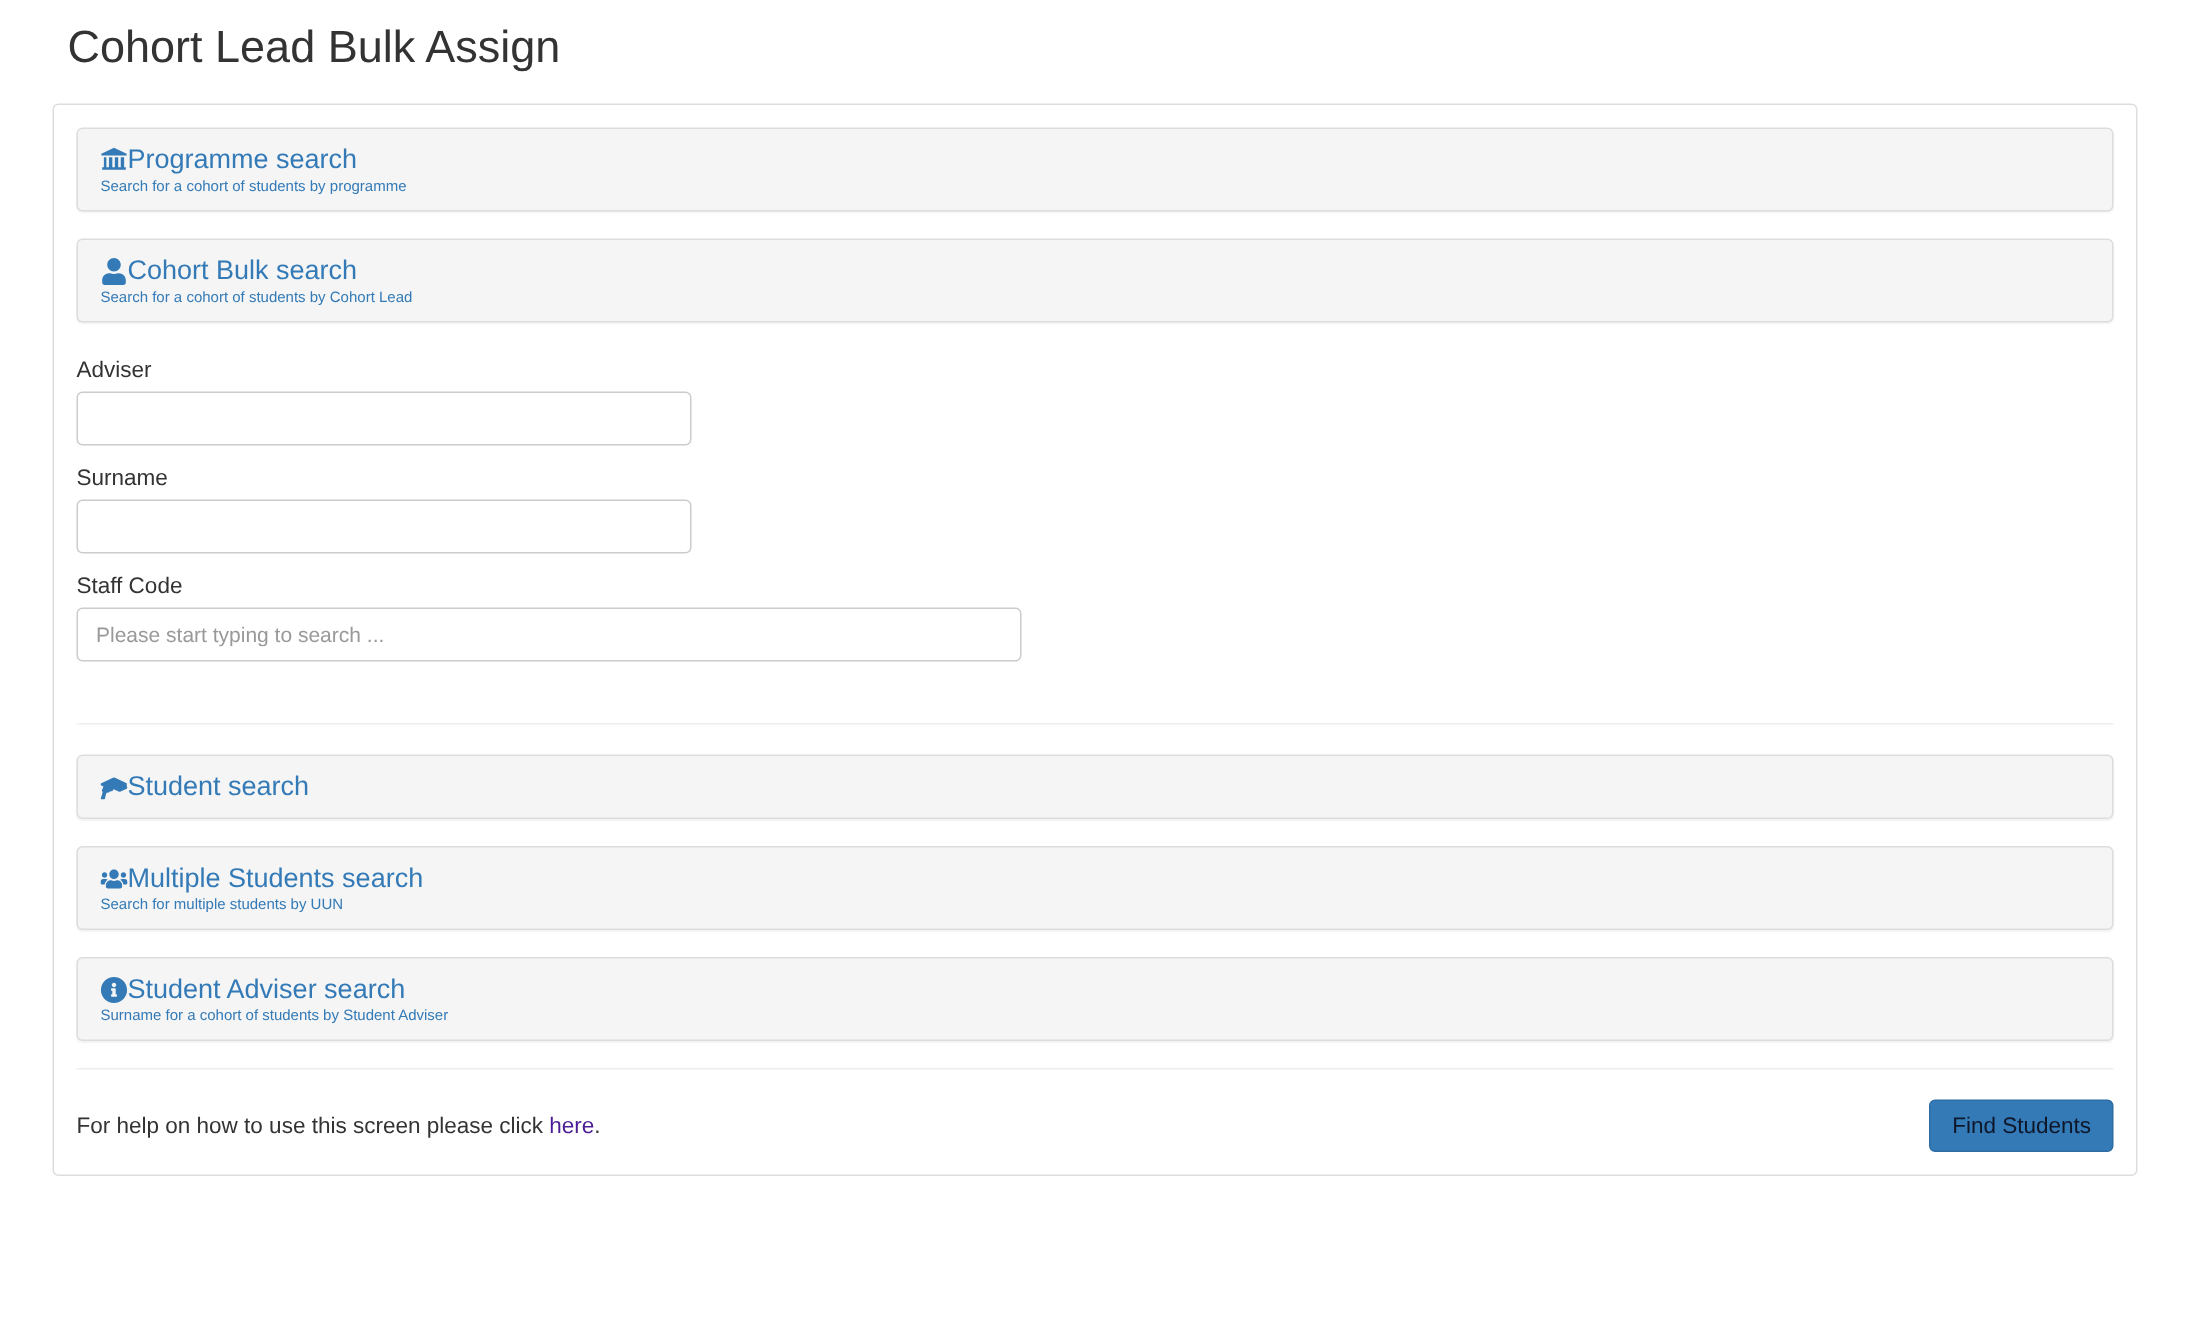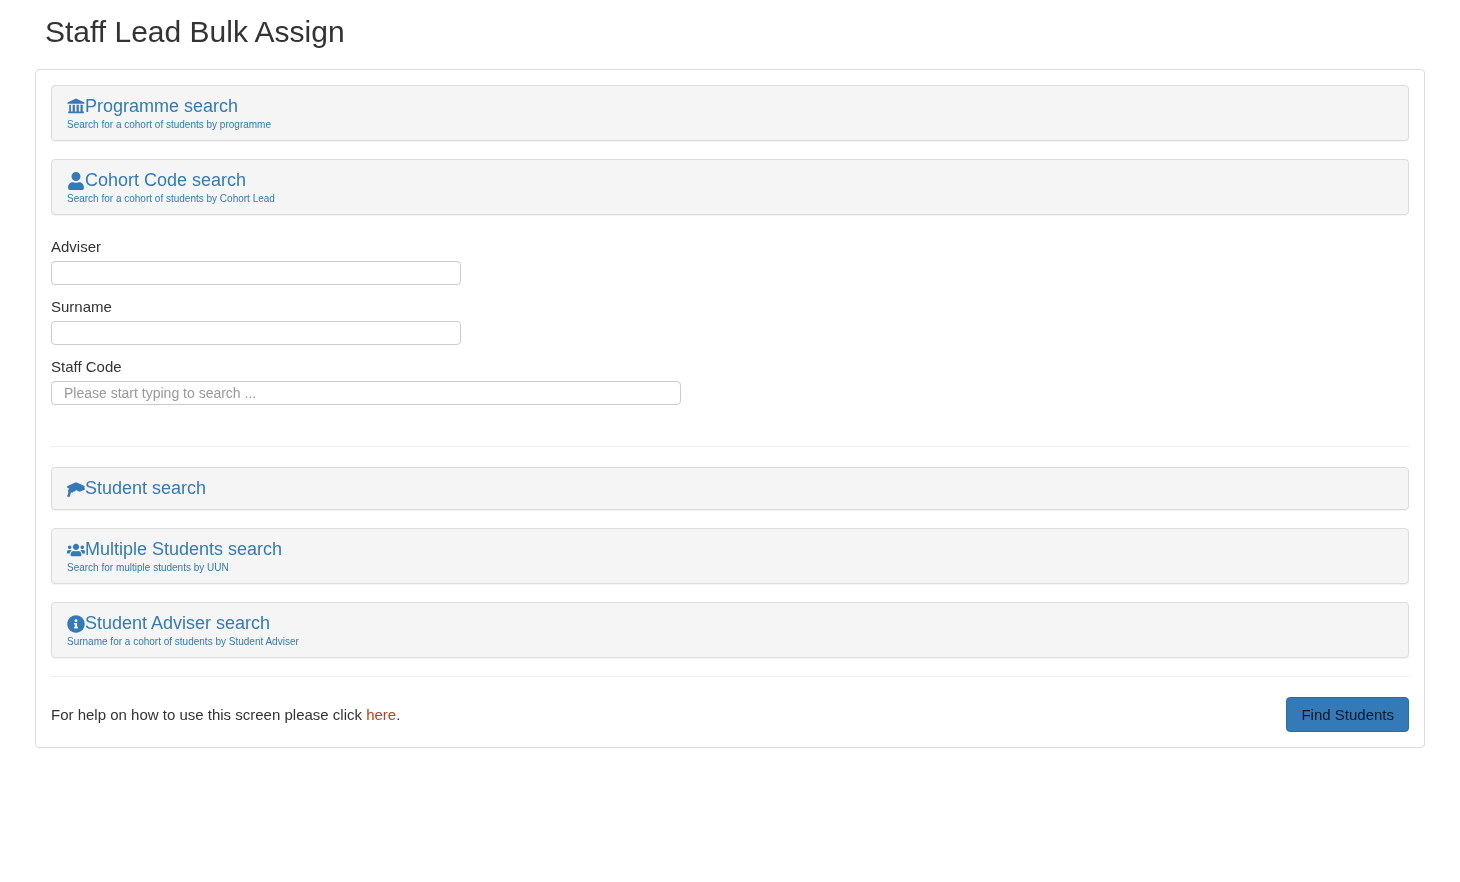--- a/index.html
+++ b/index.html
@@ -69,21 +69,21 @@
   }
   .form-label {
     display: block;
     font-size: 15px;
     color: #333;
     margin-bottom: 6px;
   }
   .form-control {
     display: block;
     width: 100%;
-    height: 24px;
+    height: 36px;
     padding: 6px 12px;
     font-size: 14px;
     line-height: 1.4;
     color: #555;
     background: #fff;
     border: 1px solid #ccc;
     border-radius: 4px;
   }
   .form-control::placeholder {
     color: #999;
@@ -103,37 +103,37 @@
     display: flex;
     justify-content: space-between;
     align-items: center;
     margin-top: 4px;
   }
   .help-text {
     font-size: 15px;
     color: #333;
   }
   .help-text a {
-    color: #c2410c;
+    color: #4c1d95;
     text-decoration: none;
   }
   .btn-primary {
     background: #337ab7;
     border: 1px solid #2e6da4;
     color: #0f172a;
     padding: 8px 14px;
     font-size: 15px;
     border-radius: 4px;
     cursor: pointer;
   }
 </style>
 </head>
 <body>
 
-<h1>Staff Lead Bulk Assign</h1>
+<h1>Cohort Lead Bulk Assign</h1>
 
 <div class="panel-main">
 
   <div class="accordion-panel">
     <div class="accordion-header">
       <div class="accordion-title">
         <span class="icon">
           <svg viewBox="0 0 512 512">
               <path d="M496 128L256 16 16 128v32h480v-32zM64 192v192H32v48h448v-48h-32V192h-64v192h-48V192h-64v192h-48V192h-64v192h-48V192H64z"></path>
             </svg>
@@ -145,21 +145,21 @@
   </div>
 
   <div class="accordion-panel">
     <div class="accordion-header">
       <div class="accordion-title">
         <span class="icon">
           <svg viewBox="0 0 448 512">
               <path d="M224 256c70.7 0 128-57.3 128-128S294.7 0 224 0 96 57.3 96 128s57.3 128 128 128zm89.6 32h-16.7c-22.2 10.2-46.9 16-72.9 16s-50.6-5.8-72.9-16h-16.7C60.2 288 0 348.2 0 422.4V464c0 26.5 21.5 48 48 48h352c26.5 0 48-21.5 48-48v-41.6c0-74.2-60.2-134.4-134.4-134.4z"></path>
             </svg>
         </span>
-        <span>Cohort Code search</span>
+        <span>Cohort Bulk search</span>
       </div>
       <div class="accordion-subtitle">Search for a cohort of students by Cohort Lead</div>
     </div>
   </div>
 
   <div class="form-section">
     <div class="form-group">
       <label class="form-label">Adviser</label>
       <input type="text" class="form-control w-short" value="" style="">
     </div>

